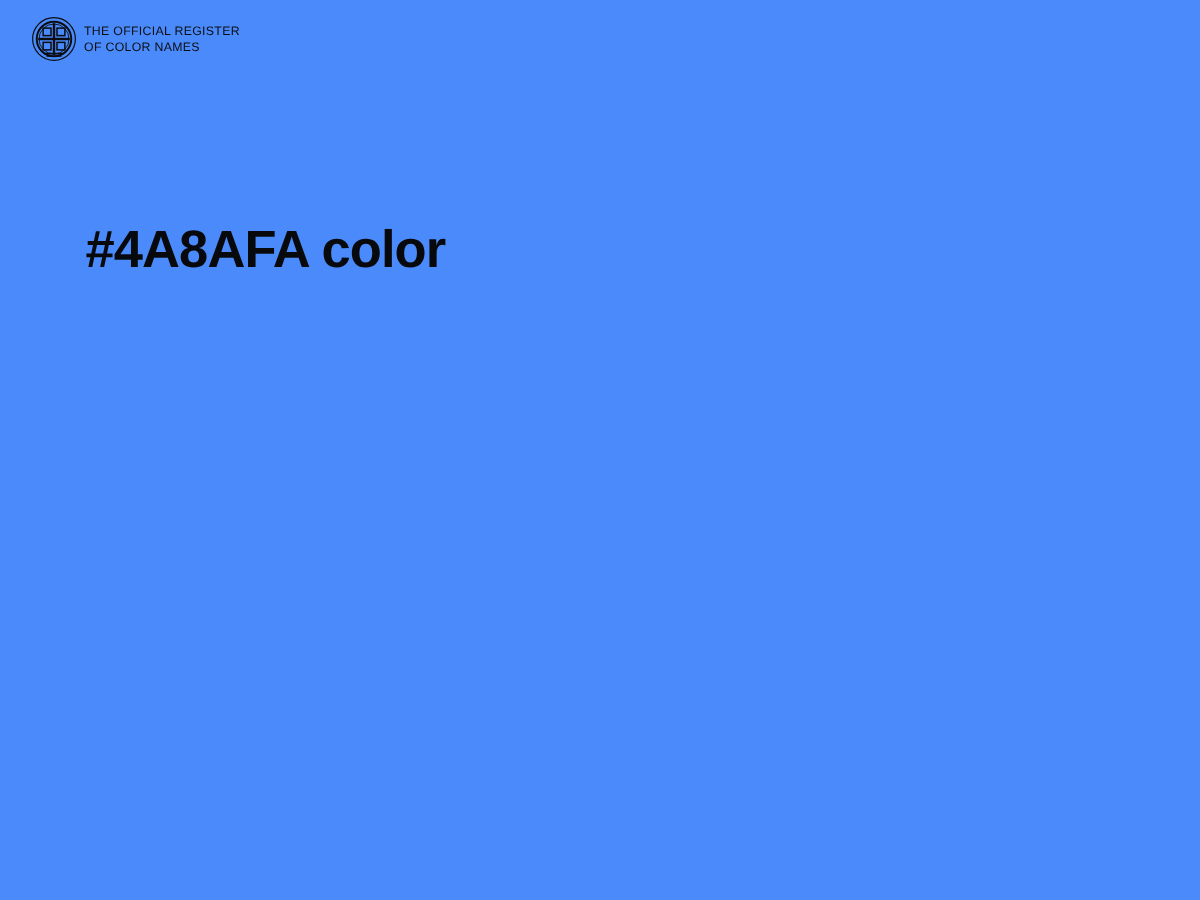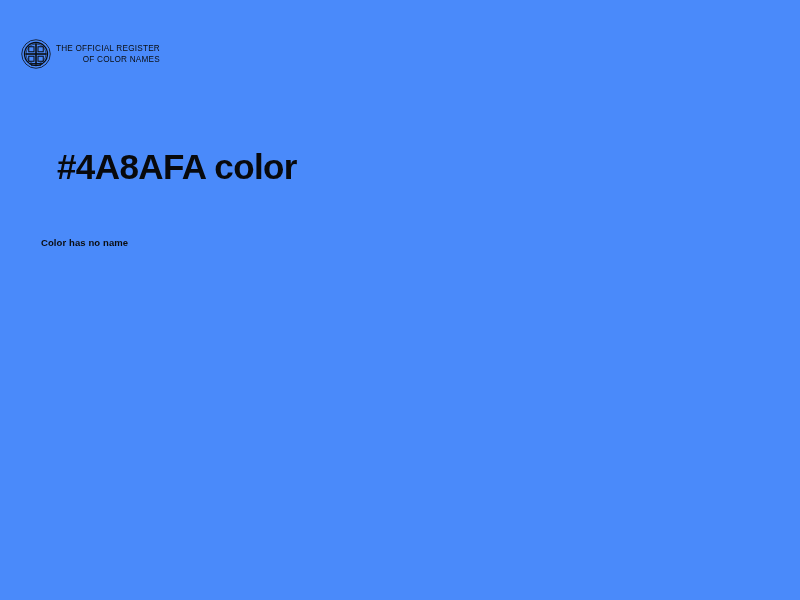--- a/index.html
+++ b/index.html
@@ -18,25 +18,24 @@
     width: 800px;
     height: 600px;
     background: #4A8AFA;
     box-sizing: border-box;
   }
 
   
   .brand {
     position: absolute;
     left: 21px;
-    top: 39px;
+    top: 11px;
     display: flex;
     align-items: center;
     gap: 5px;
-    text-align: right;
   }
   .brand-seal {
     width: 30px;
     height: 30px;
     flex: 0 0 30px;
     display: block;
   }
   .brand-text {
     display: flex;
     flex-direction: column;
@@ -99,16 +98,15 @@
       <path d="M20 53 h20" stroke="#0b0d10" stroke-width="1.4" fill="none"></path>
     </svg>
     <div class="brand-text">
       <span class="brand-line">THE OFFICIAL REGISTER</span>
       <span class="brand-line">OF COLOR NAMES</span>
     </div>
   </div>
 
   <div class="content">
     <h1 class="color-title">#4A8AFA color</h1>
-    <p class="color-subtitle">Color has no name</p>
   </div>
 
 </div>
 
 </body></html>

